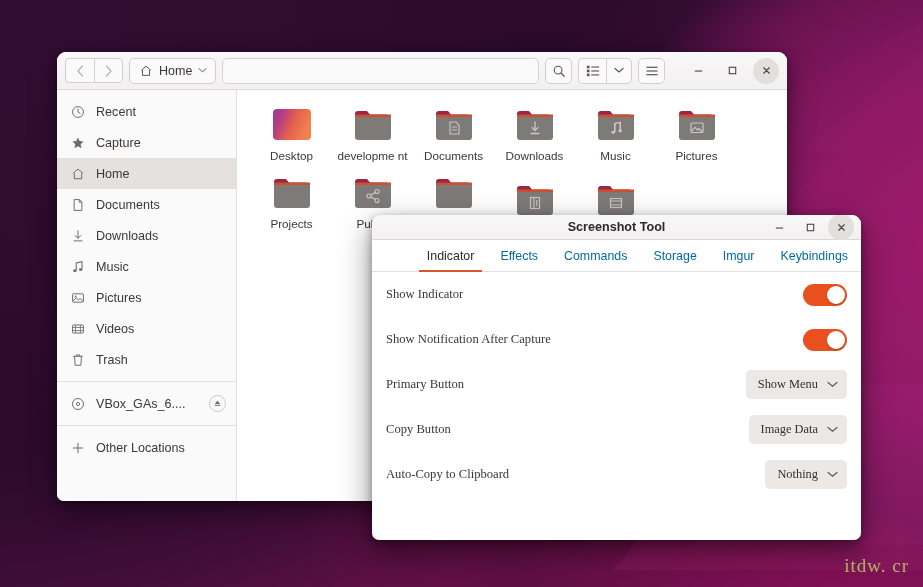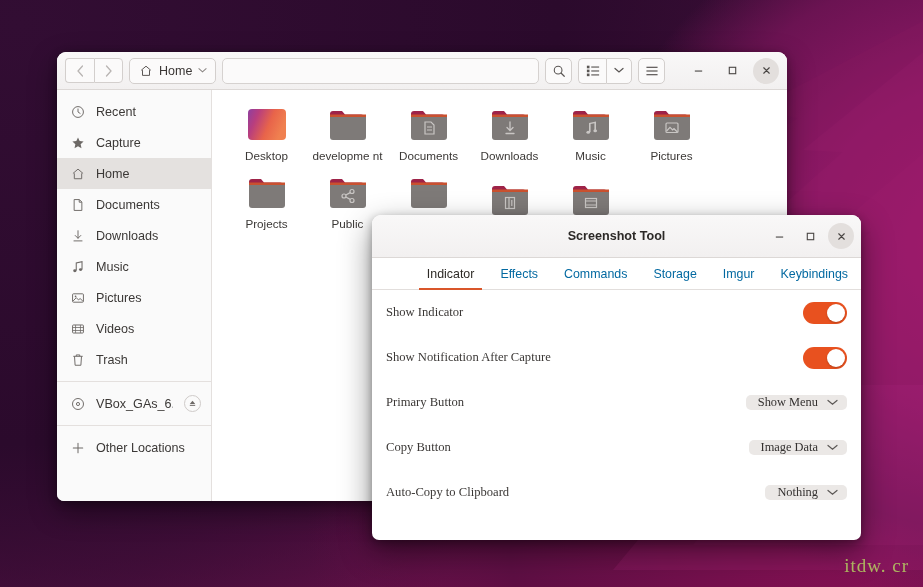--- a/index.html
+++ b/index.html
@@ -103,21 +103,21 @@
     color: #4a4644;
     border-radius: 50%;
     margin-left: 2px;
   }
   .wctl.close { background: #e3dfdd; }
 
   .fm-body { flex: 1; display: flex; min-height: 0; }
 
   
   .sidebar {
-    width: 155px;
+    width: 180px;
     background: #fafafa;
     border-right: 1px solid #e4e0de;
     padding-top: 6px;
     flex-shrink: 0;
   }
   .side-item {
     height: 31px;
     display: flex; align-items: center;
     gap: 11px;
     padding: 0 10px 0 13px;
@@ -178,21 +178,21 @@
     width: 489px;
     height: 325px;
     background: #ffffff;
     border-radius: 9px 9px 7px 7px;
     box-shadow: 0 12px 32px rgba(0,0,0,0.45), 0 3px 10px rgba(0,0,0,0.32);
     overflow: hidden;
     display: flex;
     flex-direction: column;
   }
   .dlg-title {
-    height: 43px;
+    height: 25px;
     background: linear-gradient(180deg,#f9f8f8 0%, #f2f0f0 100%);
     border-bottom: 1px solid #dcd8d6;
     display: flex;
     align-items: center;
     flex-shrink: 0;
     position: relative;
   }
   .dlg-title-text {
     flex: 1;
     text-align: center;
@@ -248,21 +248,21 @@
     content: "";
     position: absolute;
     top: 2px; right: 2px;
     width: 18px; height: 18px;
     border-radius: 50%;
     background: #fff;
     box-shadow: 0 1px 2px rgba(0,0,0,0.22);
   }
 
   .dropdown {
-    height: 15px;
+    height: 29px;
     background: #ebe8e6;
     border-radius: 5px;
     display: flex;
     align-items: center;
     justify-content: space-between;
     gap: 9px;
     padding: 0 9px 0 12px;
     font-size: 12.4px;
     color: #343130;
     min-width: 76px;

